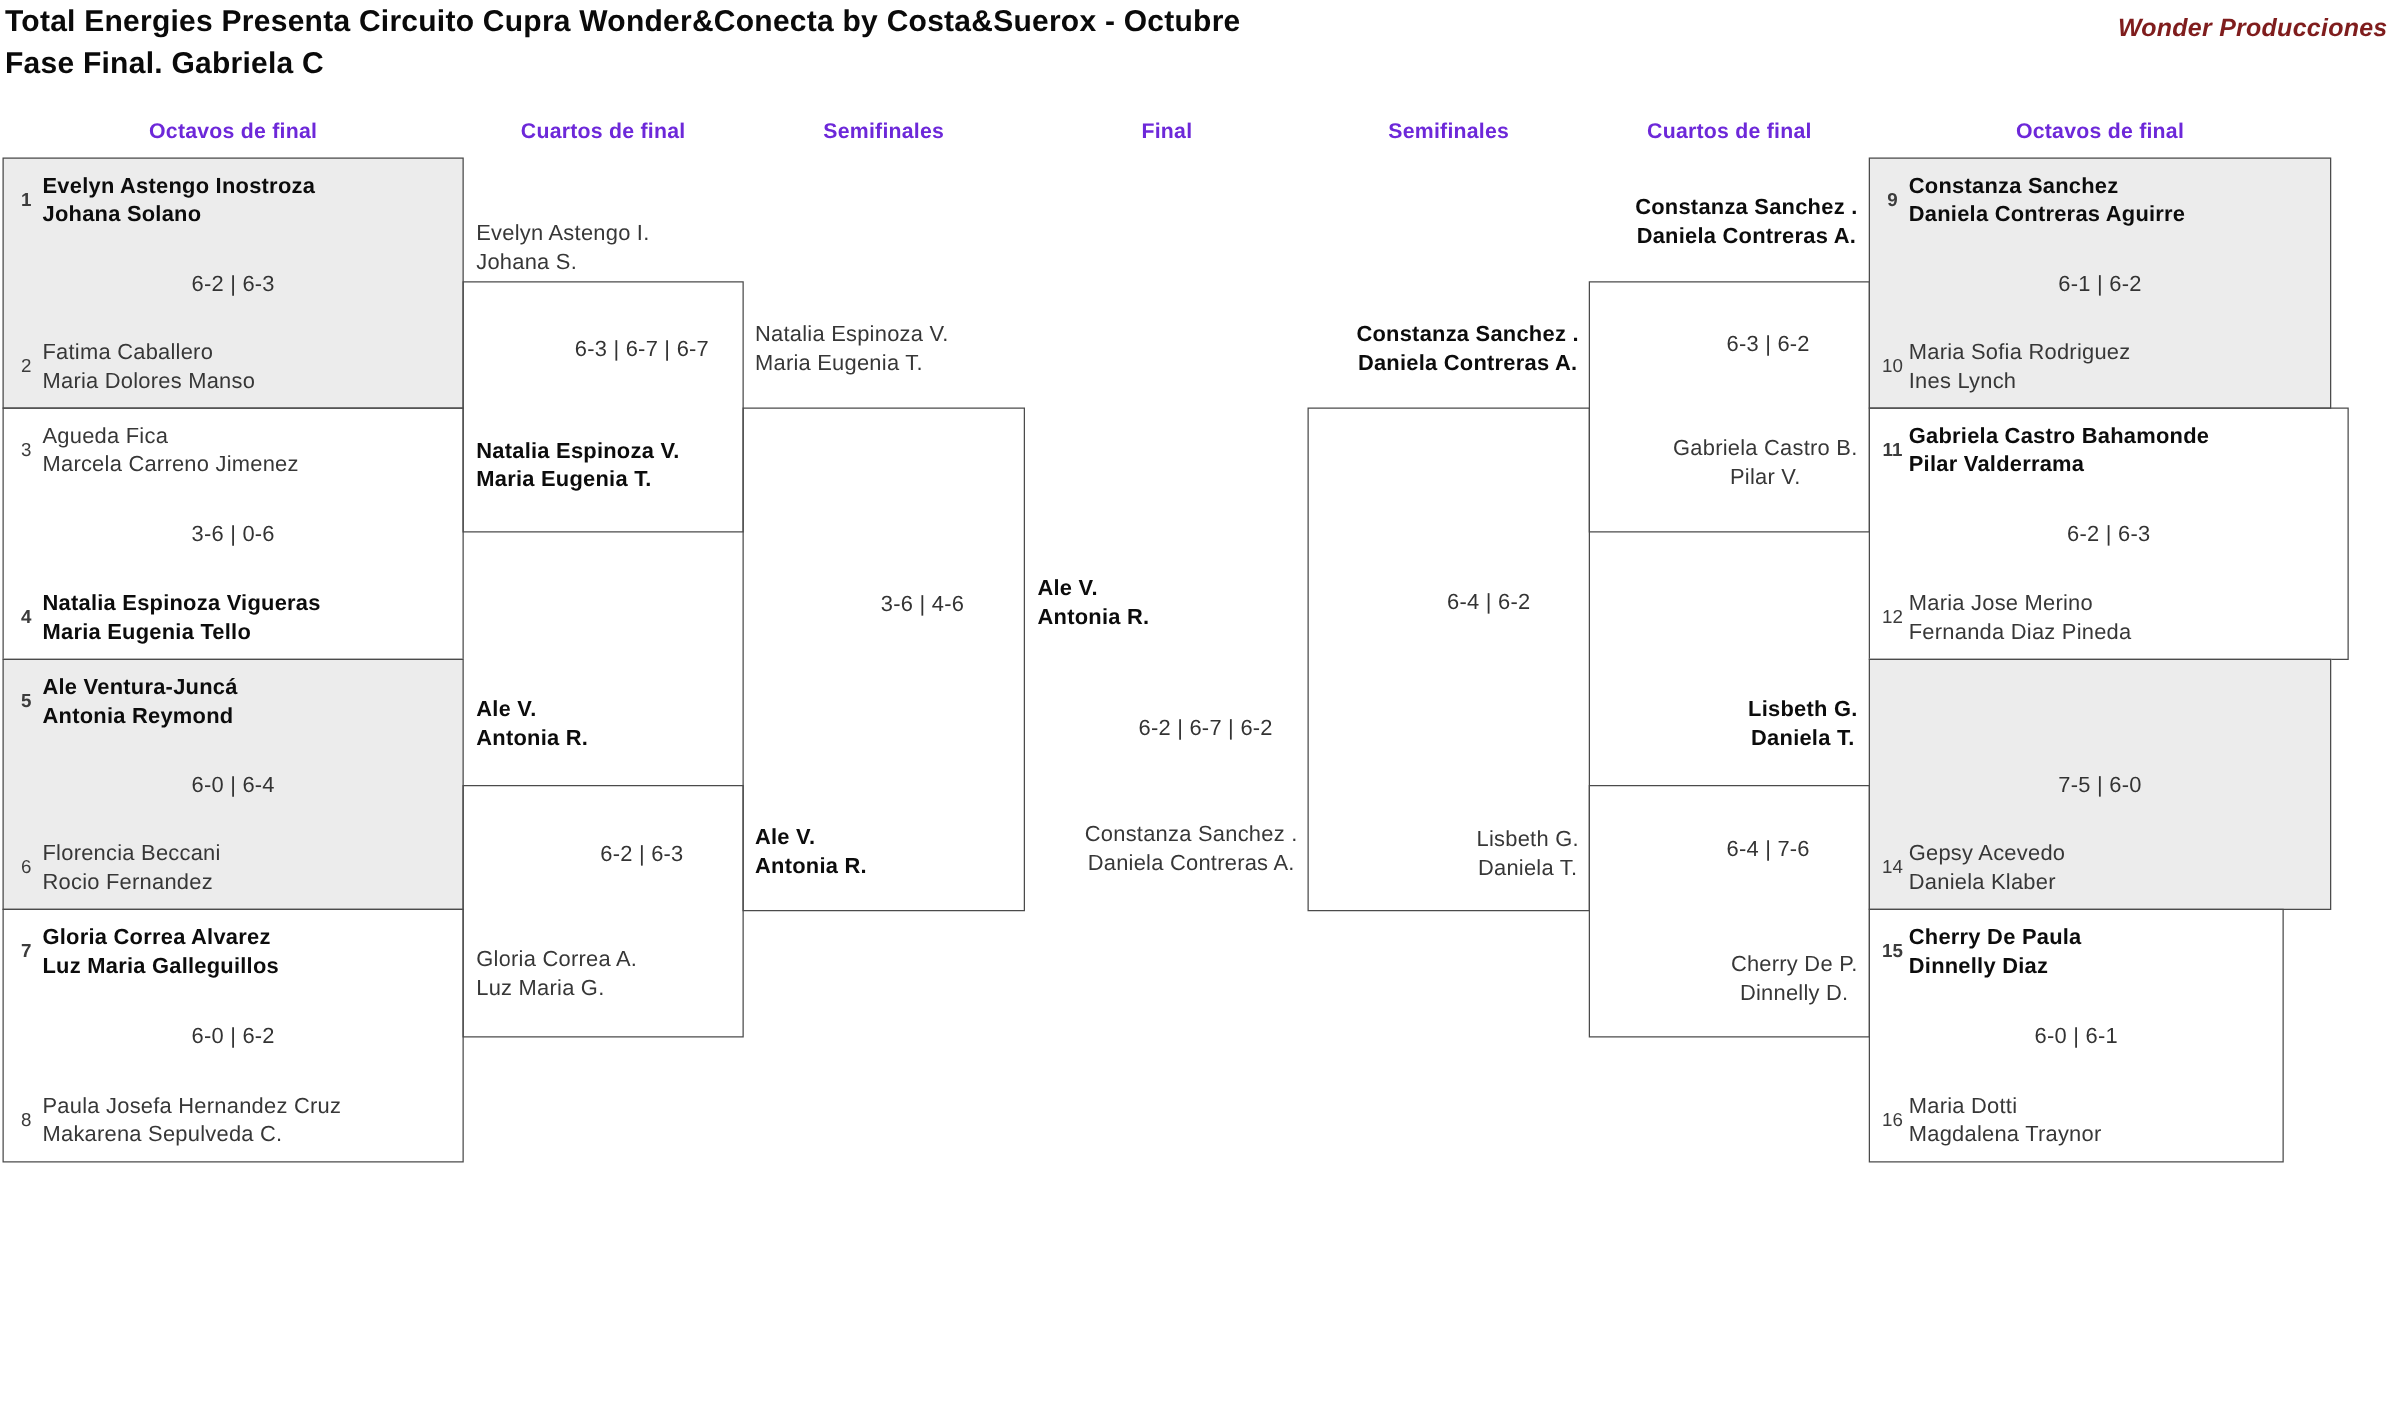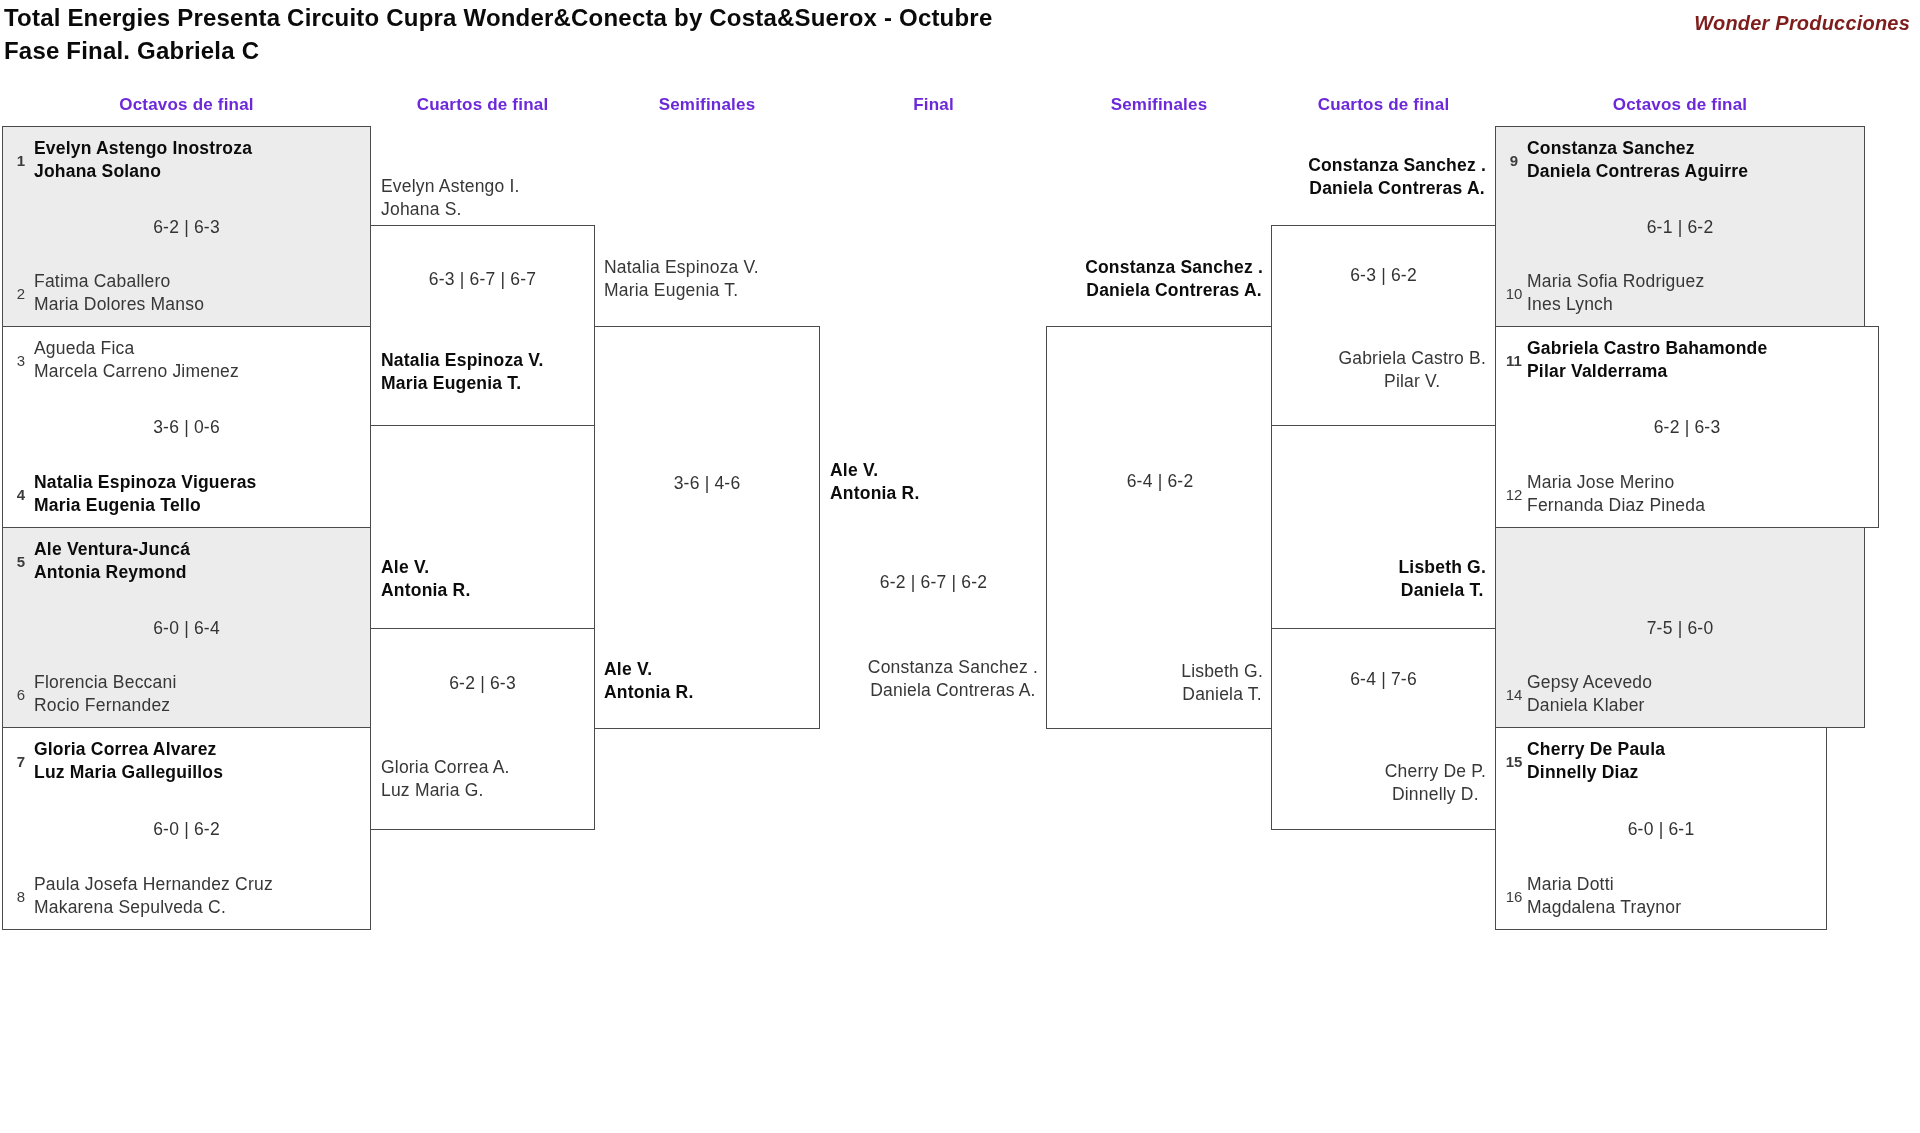--- a/index.html
+++ b/index.html
@@ -25,21 +25,21 @@
   .names { margin-left:31px; font-size:17.5px; line-height:23px; color:#373737;
            letter-spacing:0.2px; }
   .oscore { position:absolute; left:0; right:0; top:50%; transform:translateY(-50%);
             text-align:center; font-size:17.5px; color:#333; letter-spacing:0.2px; }
 
   .lab { position:absolute; font-size:17.5px; line-height:23px; color:#373737;
          letter-spacing:0.2px; }
   .right { text-align:center; }
   .bold, .bold .names, .lab.bold { font-weight:700; color:#0c0c0c; }
   .rscore { position:absolute; text-align:center; font-size:17.5px; color:#333;
-            letter-spacing:0.2px; line-height:23px; }
+            letter-spacing:0.2px; line-height:23px;padding-left:31px; }
 </style>
 </head>
 <body>
 
 <div class="page">
 
   <div class="title">
     <div>Total Energies Presenta Circuito Cupra Wonder&amp;Conecta by Costa&amp;Suerox - Octubre</div>
     <div>Fase Final. Gabriela C</div>
   </div>

